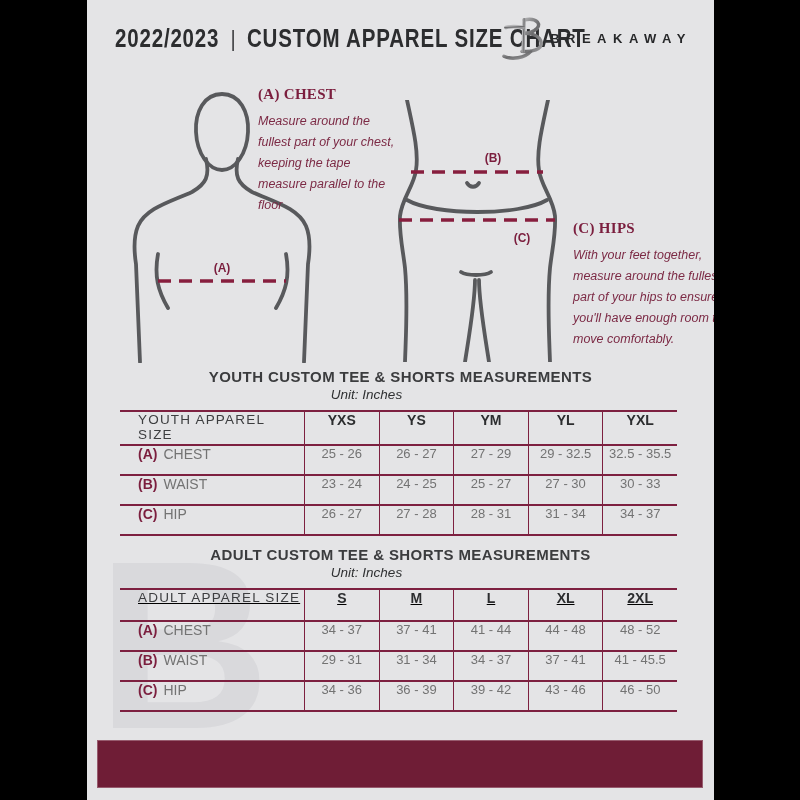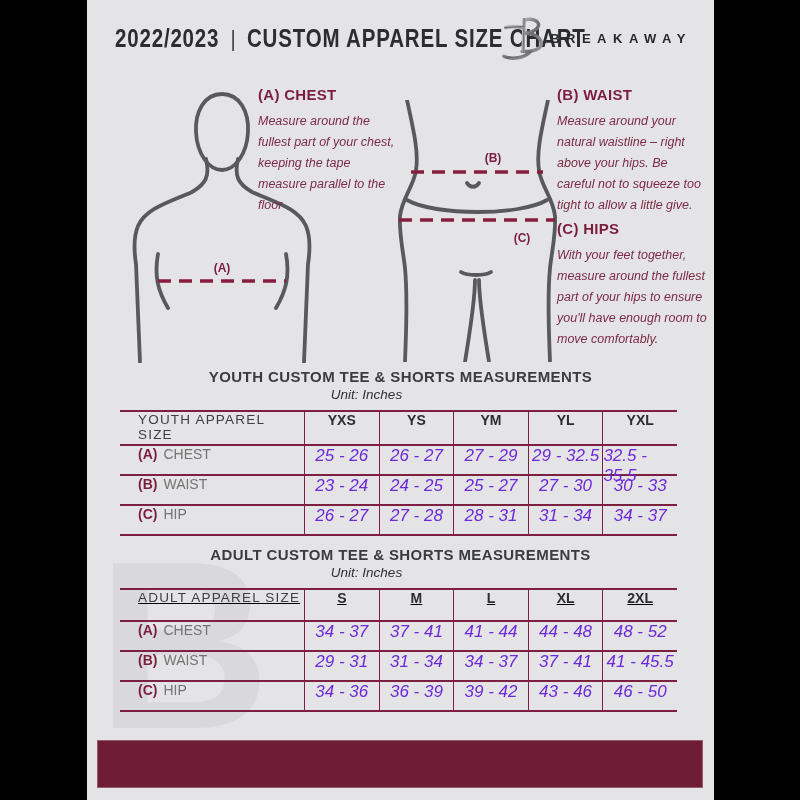--- a/index.html
+++ b/index.html
@@ -18,25 +18,25 @@
   .hdr-title .sep{font-size:22px;font-weight:400;color:#2c2d2f;}
   .brand{position:absolute;right:22px;top:14px;display:flex;align-items:center;gap:4px;z-index:1;}
   .brand-name{font-size:13px;font-weight:700;letter-spacing:6.5px;color:#27282a;}
 
   
   .fig-torso{position:absolute;left:45px;top:86px;width:180px;height:277px;z-index:1;}
   .fig-lower{position:absolute;left:308px;top:100px;width:165px;height:262px;z-index:1;}
 
   
   .inst{position:absolute;z-index:1;}
-  .inst h3{margin:0 0 8px 0;font-size:15px;font-weight:700;color:#7b1e3e;letter-spacing:.3px;}
+  .inst h3{margin:0 0 8px 0;font-size:15px;font-weight:700;color:#7b1e3e;letter-spacing:.3px;font-family:Liberation Serif, serif;}
   .inst p{margin:0;font-size:12.5px;line-height:21px;font-style:italic;color:#7c2a45;}
   .inst-a{left:171px;top:86px;width:140px;}
   .inst-b{left:470px;top:86px;width:146px;}
-  .inst-c{left:470px;top:220px;width:150px;}
+  .inst-c{left:486px;top:220px;width:150px;}
 
   
   .sec-title{position:absolute;left:0;width:627px;text-align:center;font-size:15px;font-weight:700;
              letter-spacing:.4px;color:#3b3c3e;z-index:1;}
   .sec-unit{position:absolute;left:0;width:559px;text-align:center;font-size:13.5px;font-style:italic;
             color:#2f3032;z-index:1;}
   .ty-title{top:368px;} .ty-unit{top:387px;}
   .ta-title{top:546px;} .ta-unit{top:565px;}
 
   
@@ -47,21 +47,21 @@
   .cell{display:flex;align-items:flex-start;justify-content:center;border-bottom:2px solid #7d2040;
         box-sizing:border-box;background:transparent;}
   .vline{border-left:1.5px solid #7d2040;}
   .hcell{height:34px;} .table-adult .hcell{height:32px;text-decoration:underline;}
   .dcell{height:30px;}
   .firstcol{justify-content:flex-start;padding-left:18px;}
   .col-head-label{font-size:13.5px;letter-spacing:1.2px;color:#3d3e40;}
   .size-code{font-size:14px;font-weight:700;color:#2c2d2f;}
   .row-key{font-size:14px;font-weight:700;color:#7b1e3e;}
   .row-label{font-size:14px;color:#737373;margin-left:6px;}
-  .val{font-size:17px;color:#6d28d9;font-style:italic;}
+  .val{font-size:13px;color:#737373;}
 
   
   .footer-bar{position:absolute;left:10px;top:740px;width:606px;height:48px;background:#6f1d36;
               border:1px solid rgba(255,255,255,.28);box-sizing:border-box;z-index:2;}
 
   svg text{font-family:"Liberation Sans",sans-serif;}
 </style>
 </head>
 <body>
 
@@ -119,24 +119,20 @@
       <path d="M16 72 L148 72" stroke="#871e3e" stroke-width="3.5" stroke-dasharray="13 8" fill="none"></path>
       <path d="M4 120 L160 120" stroke="#871e3e" stroke-width="3.5" stroke-dasharray="13 8" fill="none"></path>
       <text x="98" y="62" text-anchor="middle" font-size="12" font-weight="700" fill="#7b1e3e">(B)</text>
       <text x="127" y="142" text-anchor="middle" font-size="12" font-weight="700" fill="#7b1e3e">(C)</text>
     </svg>
 
     <div class="inst inst-a">
       <h3>(A) CHEST</h3>
       <p>Measure around the fullest part of your chest, keeping the tape measure parallel to the floor</p>
     </div>
-    <div class="inst inst-b">
-      <h3>(B) WAIST</h3>
-      <p>Measure around your natural waistline – right above your hips. Be careful not to squeeze too tight to allow a little give.</p>
-    </div>
     <div class="inst inst-c">
       <h3>(C) HIPS</h3>
       <p>With your feet together, measure around the fullest part of your hips to ensure you'll have enough room to move comfortably.</p>
     </div>
 
     <div class="sec-title ty-title">YOUTH CUSTOM TEE &amp; SHORTS MEASUREMENTS</div>
     <div class="sec-unit ty-unit">Unit: Inches</div>
 
     <div class="size-table table-youth">
       <div class="cell hcell firstcol">

